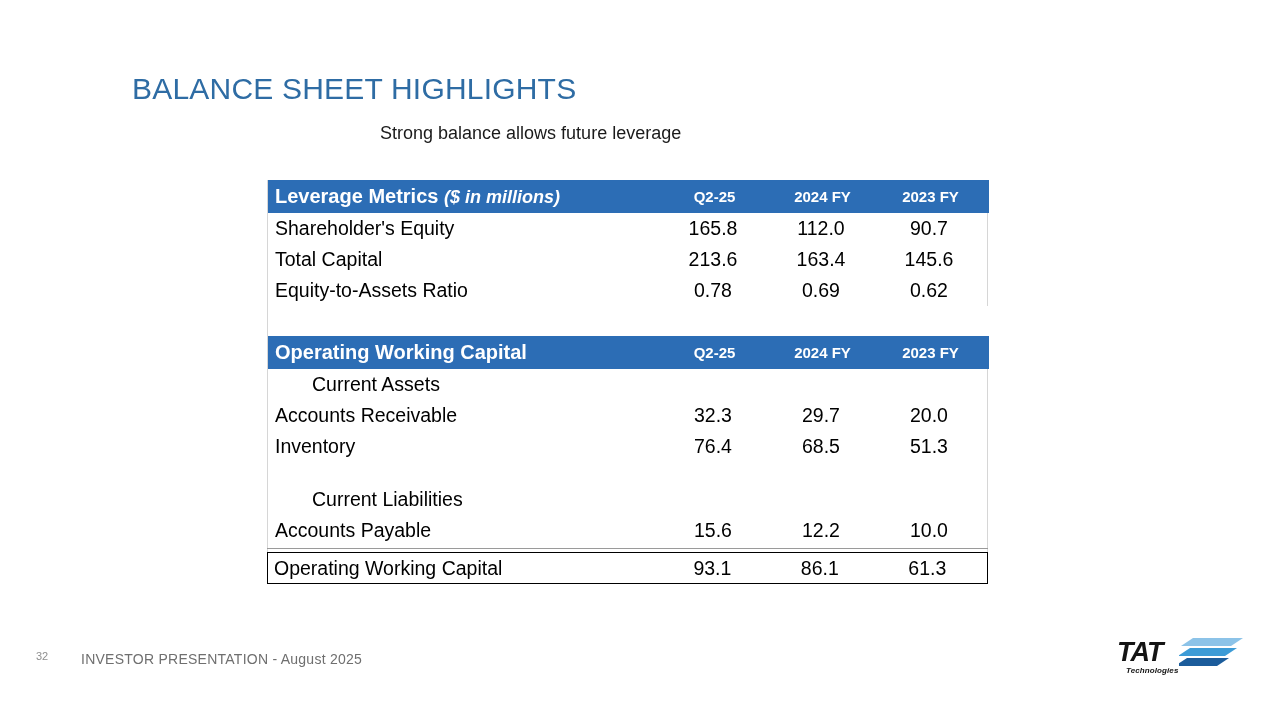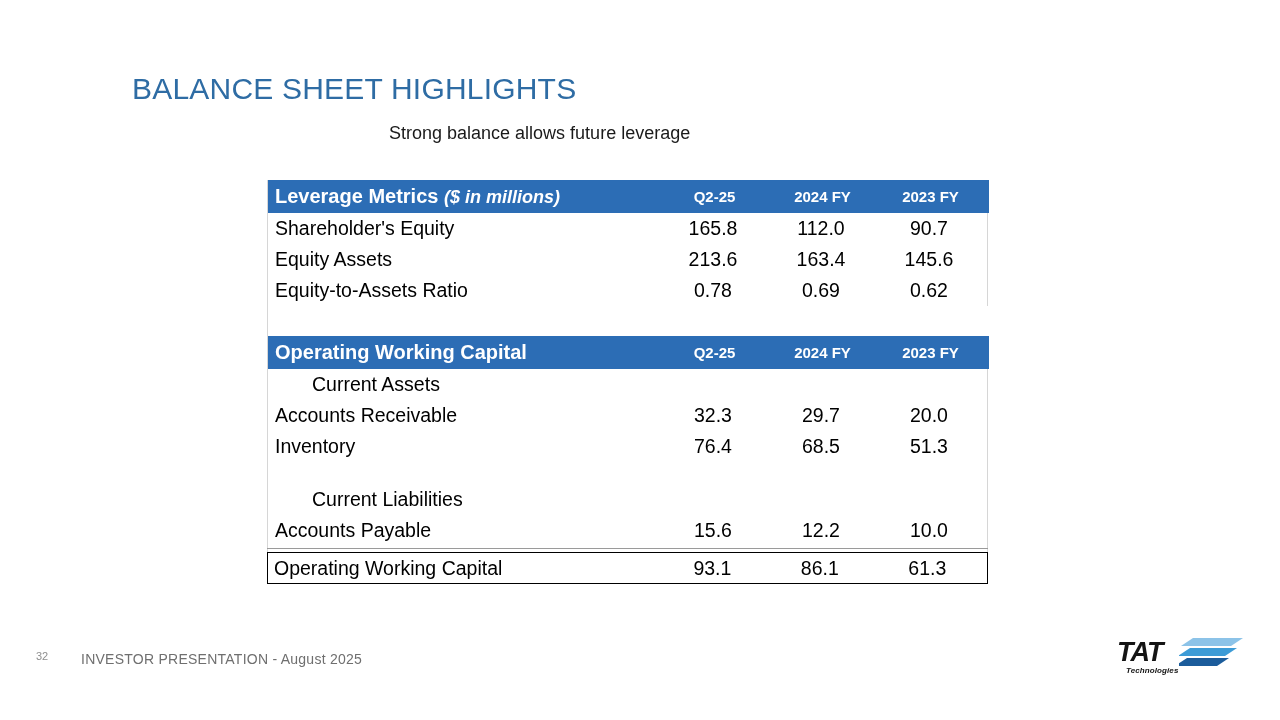--- a/index.html
+++ b/index.html
@@ -30,21 +30,20 @@
 
   
   .slide-subtitle {
     position: absolute;
     left: 380px;
     top: 123px;
     font-size: 18px;
     font-weight: 400;
     color: #1a1a1a;
     white-space: nowrap;
-    margin-left: 9px;
   }
 
   
   .table-block {
     position: absolute;
     left: 267px;
     top: 180px;
     width: 721px;
     border-left: 1px solid #d6d6d6;
     border-right: 1px solid #d6d6d6;
@@ -243,21 +242,21 @@
         <td class="num">2023 FY</td>
       </tr>
 
       <tr class="data">
         <td class="lbl">Shareholder's Equity</td>
         <td class="num">165.8</td>
         <td class="num">112.0</td>
         <td class="num">90.7</td>
       </tr>
       <tr class="data">
-        <td class="lbl">Equity Assets</td>
+        <td class="lbl">Total Capital</td>
         <td class="num">213.6</td>
         <td class="num">163.4</td>
         <td class="num">145.6</td>
       </tr>
       <tr class="data">
         <td class="lbl">Equity-to-Assets Ratio</td>
         <td class="num">0.78</td>
         <td class="num">0.69</td>
         <td class="num">0.62</td>
       </tr>

